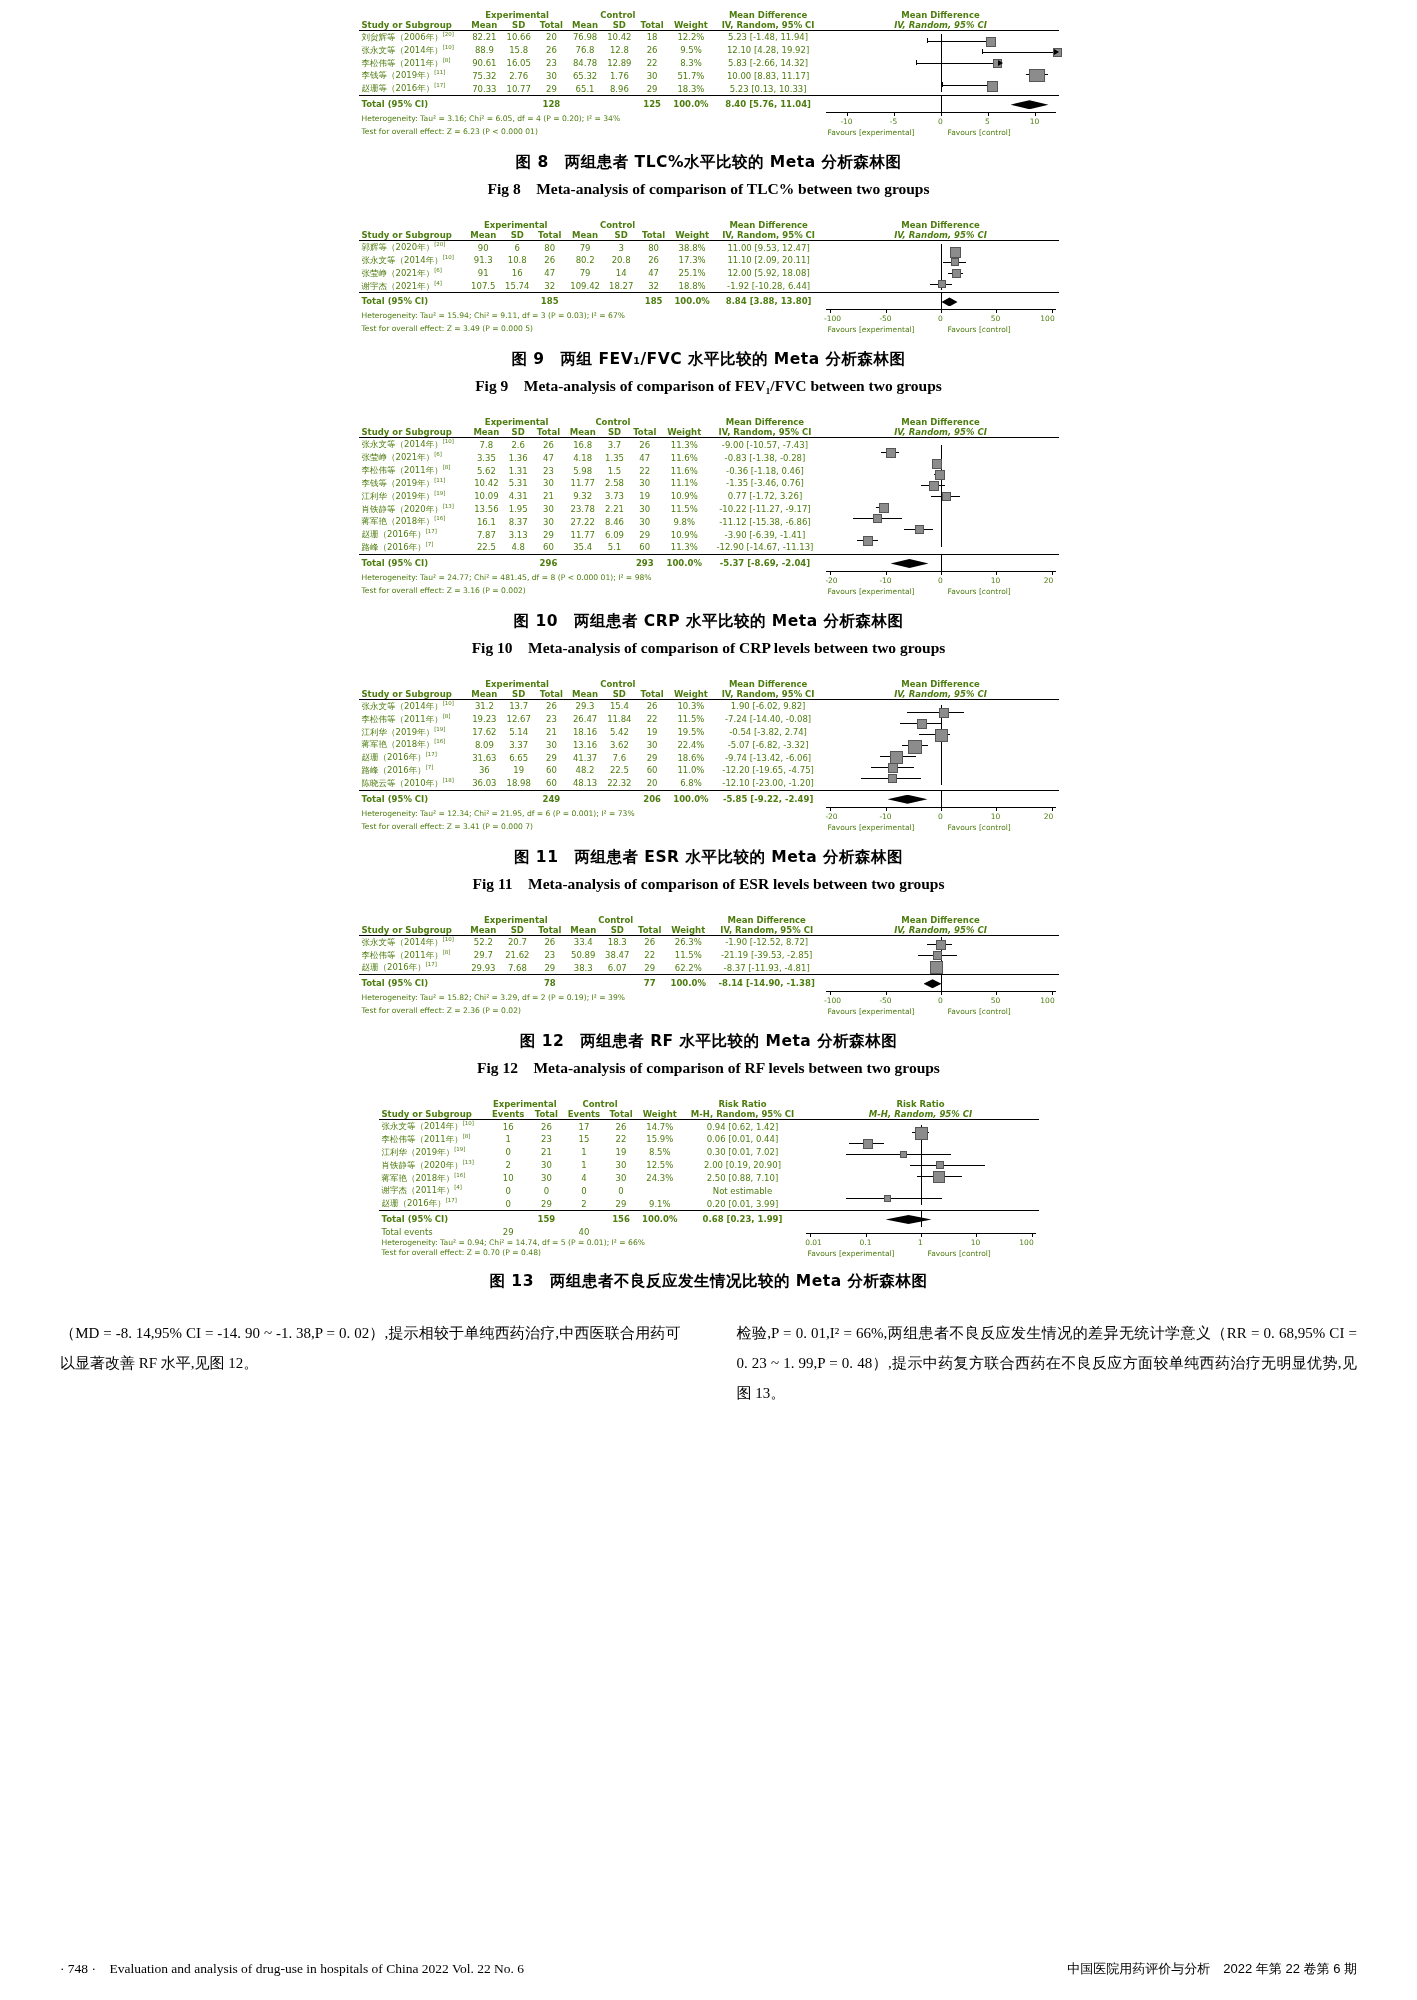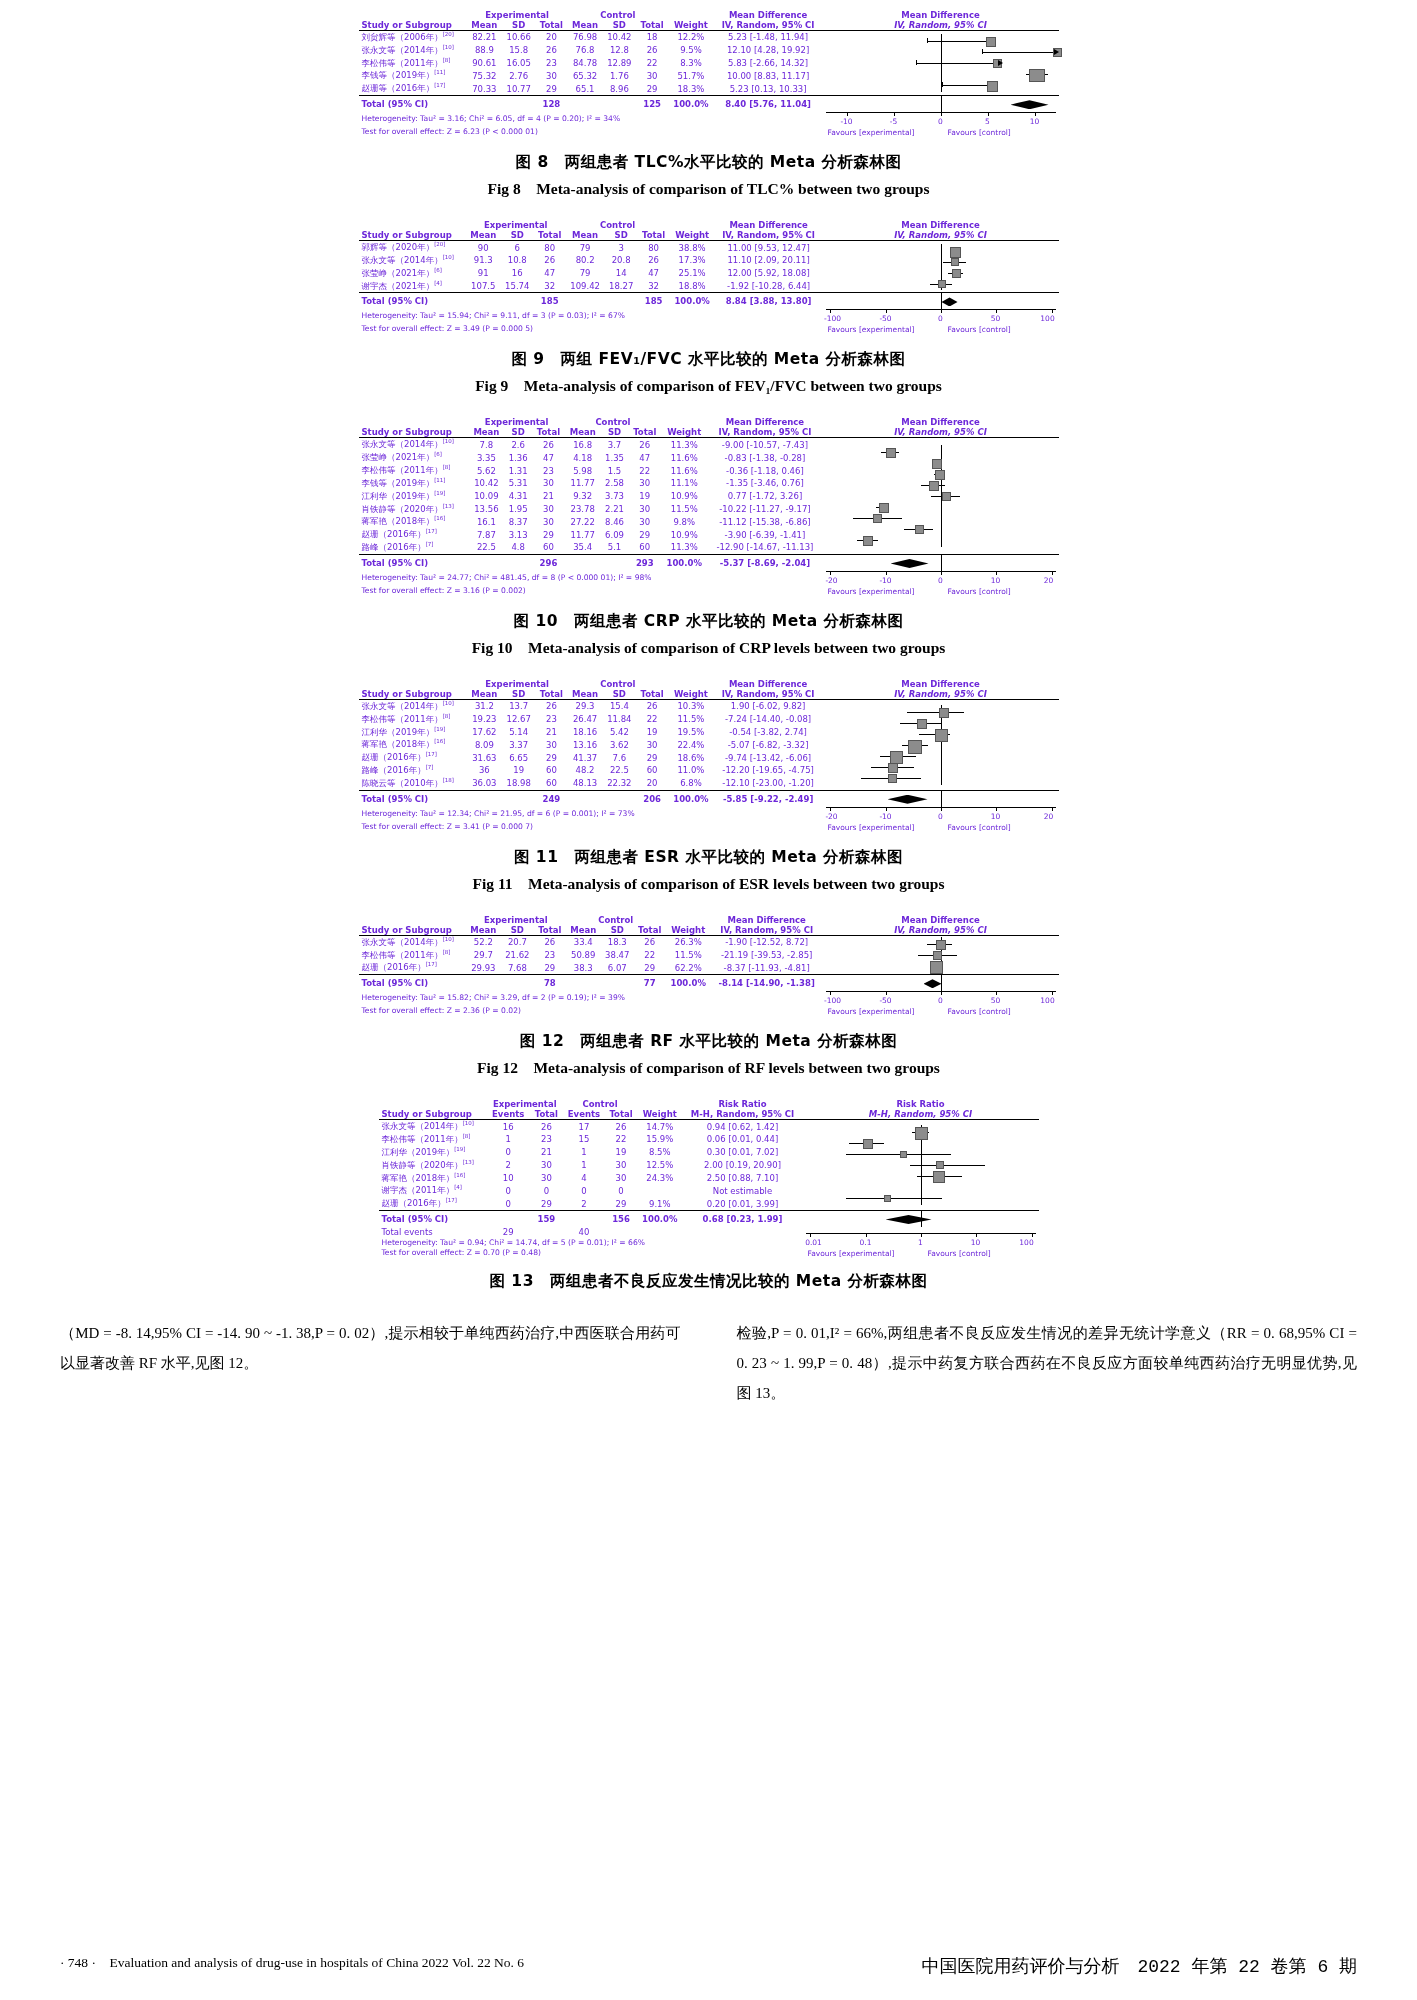--- a/index.html
+++ b/index.html
@@ -5,21 +5,21 @@
   html,body{margin:0;padding:0;}
   body{
     width:1417px;height:2000px;background:#fff;
     font-family:"Liberation Serif", serif;
     color:#000;position:relative;overflow:hidden;
   }
   .page{position:relative;width:1417px;height:2000px;box-sizing:border-box;padding:10px 60px 0 60px;}
 
   
   .figblock{width:100%;display:flex;flex-direction:column;align-items:center;}
-  .plot{font-family:"DejaVu Sans", sans-serif;color:#6d28d9;}
+  .plot{font-family:"DejaVu Sans", sans-serif;color:#4d7c0f;}
   .plot table{border-collapse:collapse;}
   .plot td,.plot th{padding:0 3px;white-space:nowrap;}
 
   .hdr-row td{font-weight:bold;font-size:8.5px;text-align:center;}
   .sub-row td{font-weight:bold;font-size:8.5px;text-align:center;border-bottom:1px solid #000;}
   .data-row td{font-size:8.5px;text-align:center;}
   .data-row td.study{text-align:left;}
   .total-row td{font-size:8.5px;font-weight:bold;text-align:center;border-top:1px solid #000;}
   .total-row td.study{text-align:left;}
   .note{font-size:7.6px;text-align:left;}
@@ -46,21 +46,21 @@
   
   .cols{display:flex;margin-top:26px;}
   .col{width:50%;box-sizing:border-box;font-size:15px;line-height:30px;font-family:"Liberation Serif", serif;}
   .col.left{padding-right:28px;}
   .col.right{padding-left:28px;}
   .col p{margin:0;text-align:justify;}
 
   
   .footer{position:absolute;left:60px;right:60px;bottom:22px;display:flex;justify-content:space-between;
     font-size:13.5px;font-family:"Liberation Serif", serif;}
-  .footer .rt{font-family:Liberation Mono, monospace;font-size:18px;}
+  .footer .rt{font-family:Liberation Sans, sans-serif;font-size:13px;}
 </style>
 </head>
 <body>
 
 <div class="page">
 
   <div class="figblock">
     <div class="plot" style="width:700px;">
       <table style="width:700px;">
         <tbody>

